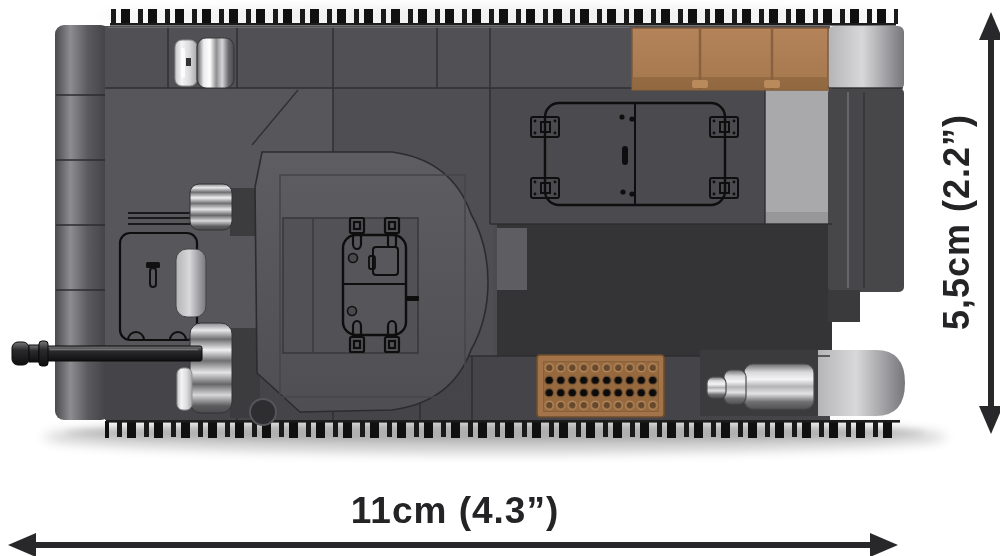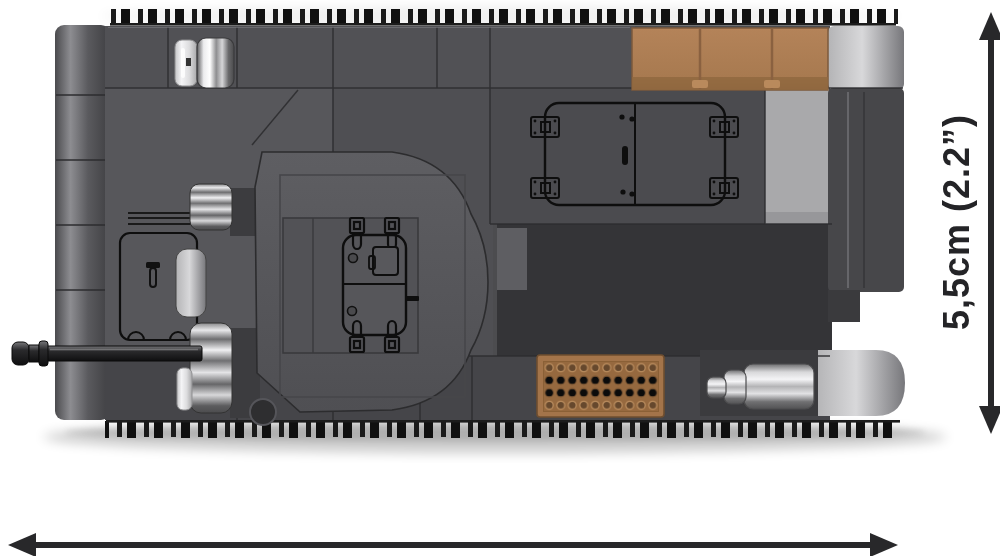--- a/index.html
+++ b/index.html
@@ -288,15 +288,16 @@
     <polygon points="8,545 36,533 36,557"></polygon>
     <polygon points="898,545 870,533 870,557"></polygon>
   </g>
   <g fill="#28282a">
     <rect x="988" y="34" width="6" height="378"></rect>
     <polygon points="991,12 979,40 1003,40"></polygon>
     <polygon points="991,434 979,406 1003,406"></polygon>
   </g>
 </svg>
 
+<div id="width-label" class="dim-label">11cm (4.3”)</div>
 <div id="height-label" class="dim-label">5,5cm (2.2”)</div>
 
 </div>
 
 </body></html>

